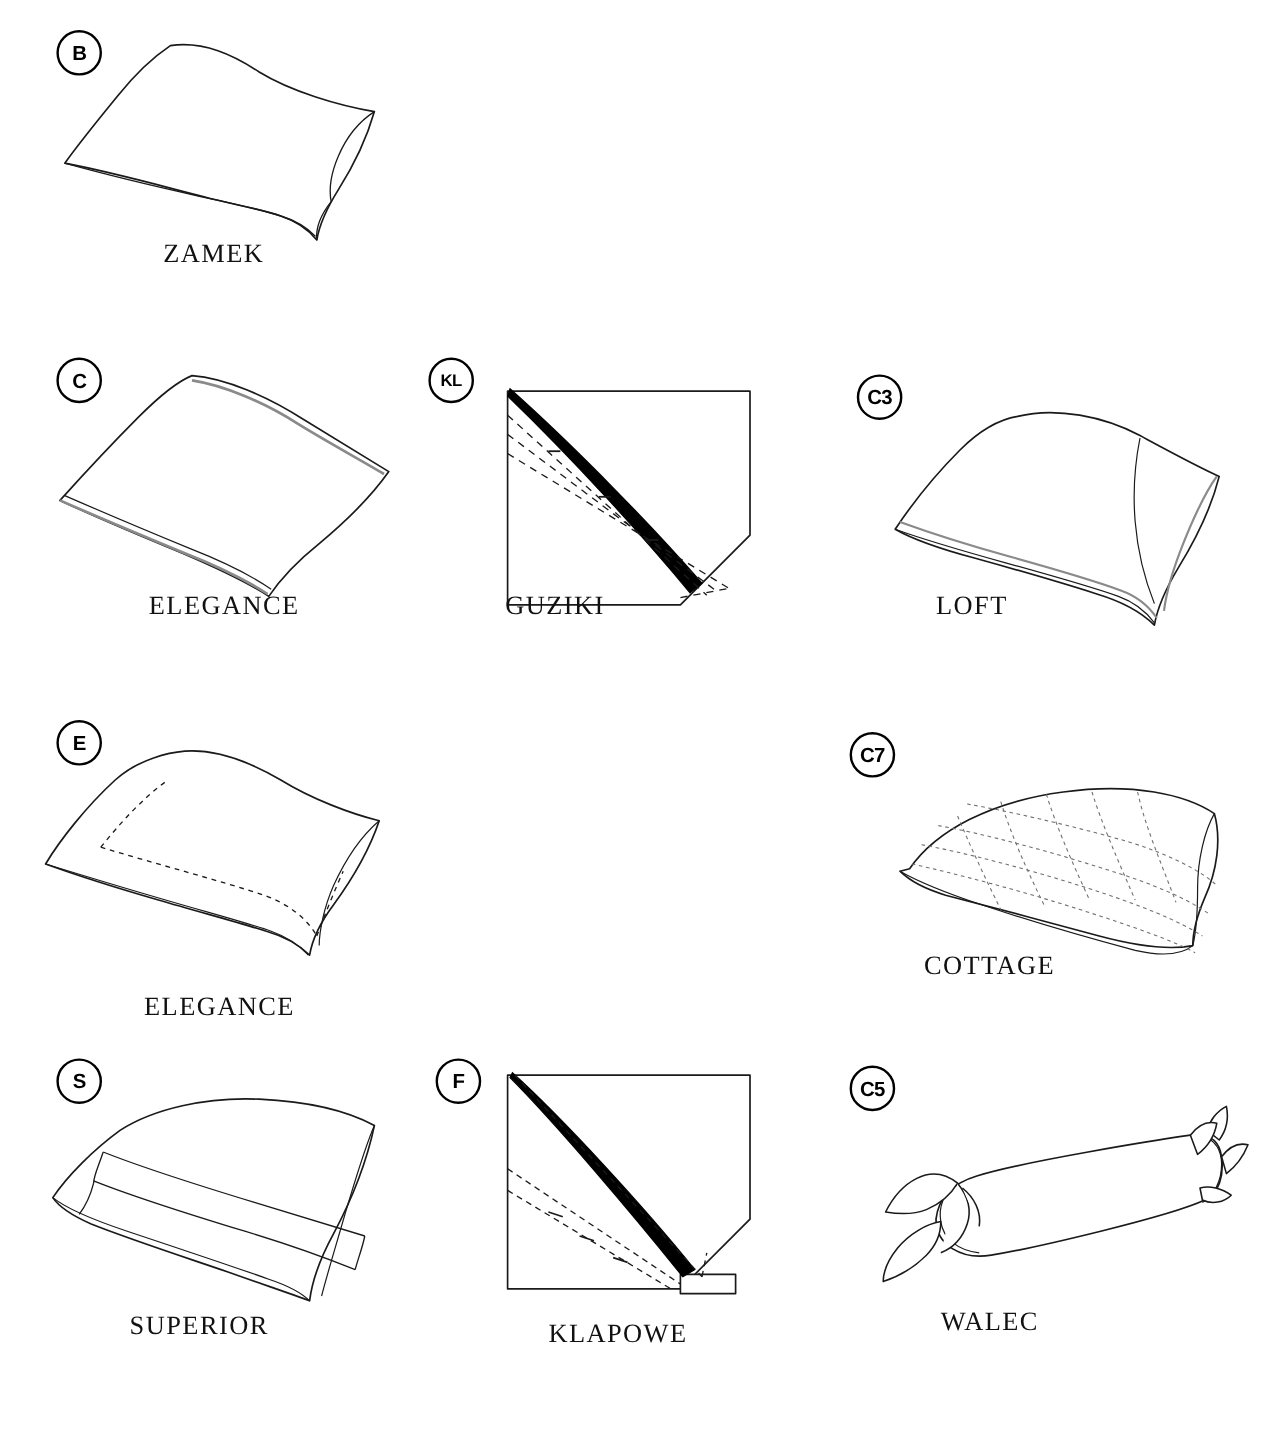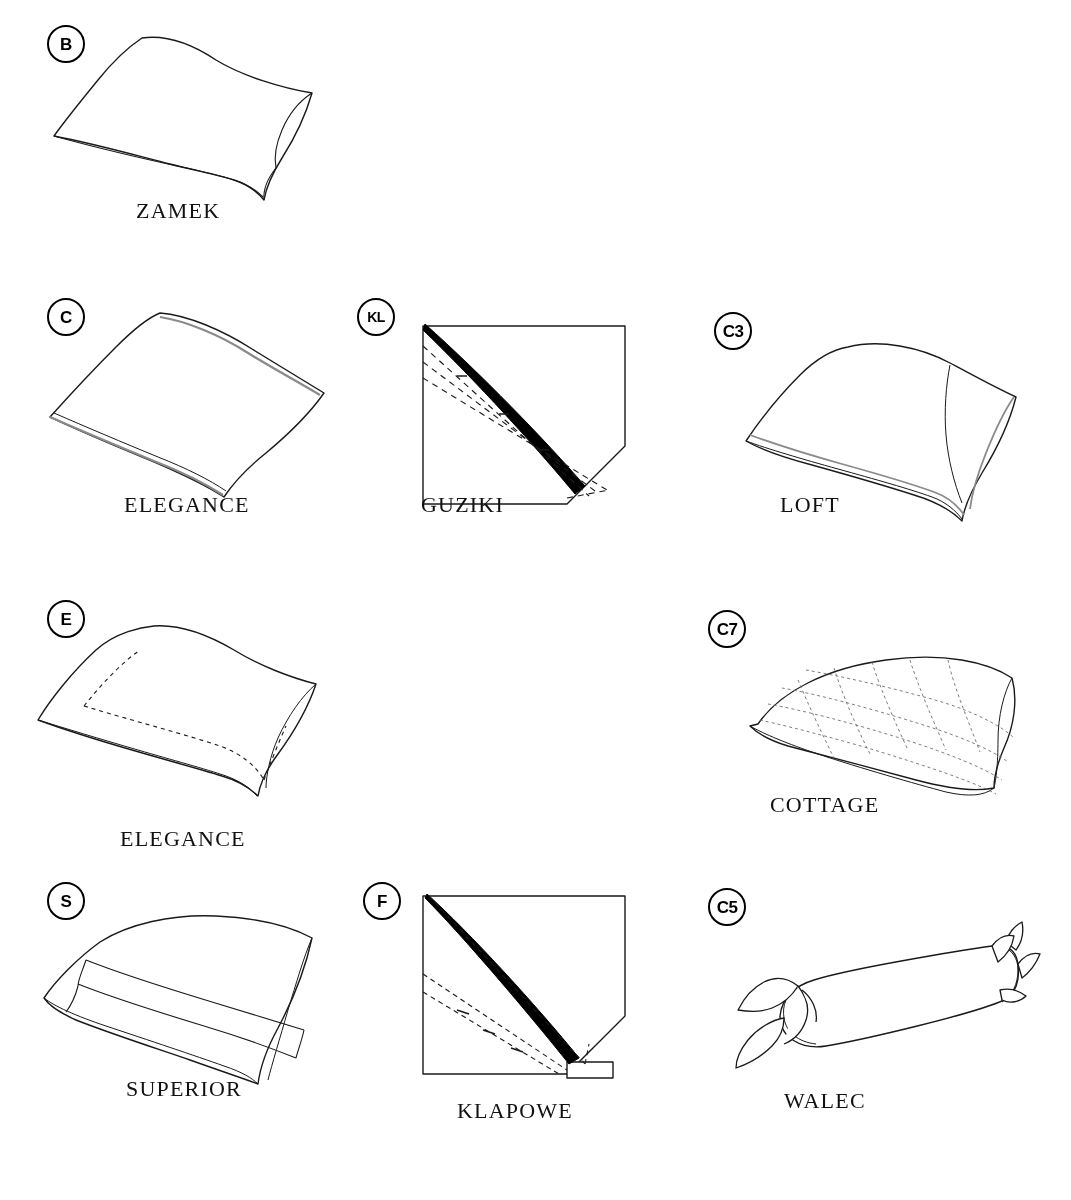--- a/index.html
+++ b/index.html
@@ -214,21 +214,21 @@
         </g>
         <g fill="none" stroke="#1a1a1a" stroke-width="1.1">
           <path d="M66 60 C96 72 146 88 192 102 C232 114 264 124 284 130"></path>
           <path d="M58 84 C88 96 138 112 184 126 C224 138 256 150 276 158"></path>
           <path d="M66 60 C62 72 58 80 58 86"></path>
           <path d="M46 112 C52 104 56 94 58 86"></path>
           <path d="M284 130 C282 140 278 150 276 158"></path>
         </g>
       </svg>
     </div>
-    <div class="caption" style="left:108px; top:206px;margin-left:18px;">SUPERIOR</div>
+    <div class="caption" style="left:108px; top:222px;">SUPERIOR</div>
   </div>
 
   <div class="cell" style="left:357px; top:870px; width:357px; height:290px;">
     <div class="badge" style="left:6px; top:12px;">
       <span>F</span>
     </div>
     <div class="art" style="left:60px; top:18px;">
       <svg width="230" height="200" viewBox="0 0 230 200">
         <g fill="#ffffff" stroke="#1a1a1a" stroke-width="1.4" stroke-linejoin="round">
           <path d="M6 8 H208 V128 L150 186 L6 186 Z"></path>

